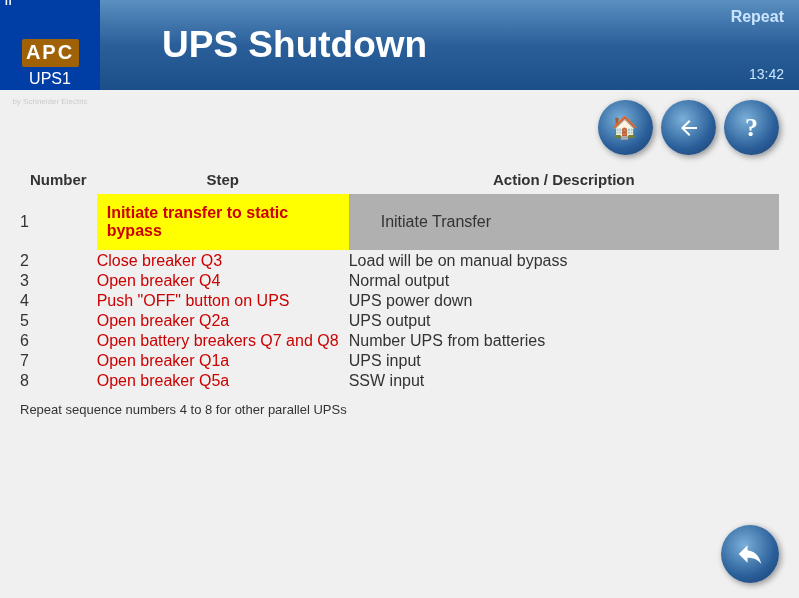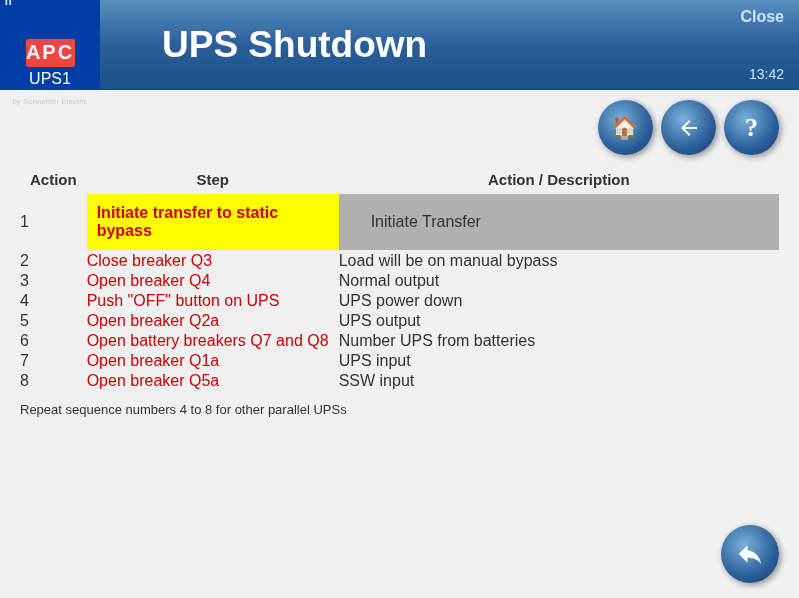--- a/index.html
+++ b/index.html
@@ -38,22 +38,22 @@
 
     .apc-text {
       color: #fff;
       font-size: 10px;
       font-weight: bold;
       letter-spacing: 1px;
       margin-bottom: 2px;
     }
 
     .apc-logo-box {
-      background: #ef4444;
-      width: 49px;
+      background: #a16207;
+      width: 57px;
       height: 28px;
       display: flex;
       align-items: center;
       justify-content: center;
       border-radius: 2px;
     }
 
     .apc-logo-box span {
       color: #fff;
       font-size: 20px;
@@ -224,42 +224,42 @@
         <div class="apc-logo-box">
           <span>APC</span>
         </div>
         <div class="apc-sub">by Schneider Electric</div>
       </div>
       <div class="ups-label">UPS1</div>
     </div>
 
     <div class="header-title-area">
       <h1>UPS Shutdown</h1>
-      <div class="status-bar">Close</div>
+      <div class="status-bar">Repeat</div>
       <div class="time-display">13:42</div>
     </div>
   </div>
 
   <div class="nav-icons">
     <button class="nav-btn" title="Home">🏠</button>
     <button class="nav-btn" title="Back">
       <svg width="24" height="24" viewBox="0 0 24 24" fill="white">
         <path d="M20 11H7.83l5.59-5.59L12 4l-8 8 8 8 1.41-1.41L7.83 13H20v-2z"></path>
       </svg>
     </button>
     <button class="nav-btn" title="Help">
       <span style="font-weight:900; font-size:26px; font-family:serif;">?</span>
     </button>
   </div>
 
   <div class="content-area">
     <table>
       <thead>
         <tr class="table-header-row">
-          <th>Action</th>
+          <th>Number</th>
           <th>Step</th>
           <th>Action / Description</th>
         </tr>
       </thead>
       <tbody id="table-body">
       <tr>
             <td class="row-number">1</td>
             <td class="step-cell highlighted">Initiate transfer to static bypass</td>
             <td class="action-cell highlighted">Initiate Transfer</td>
           </tr>

